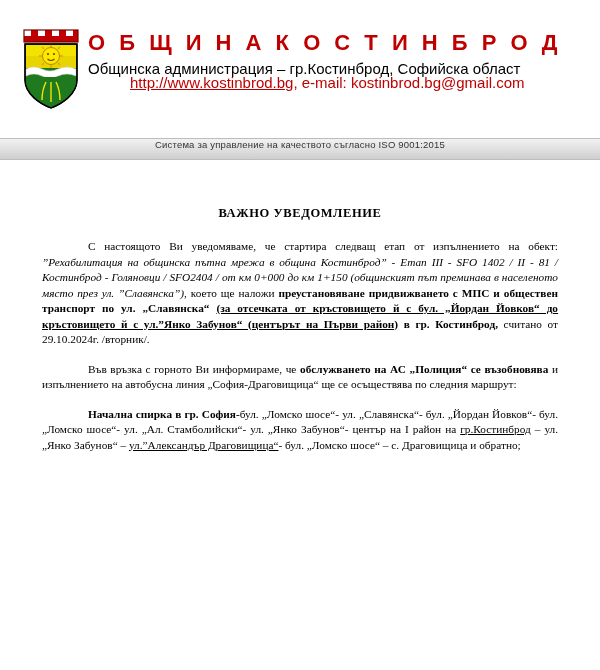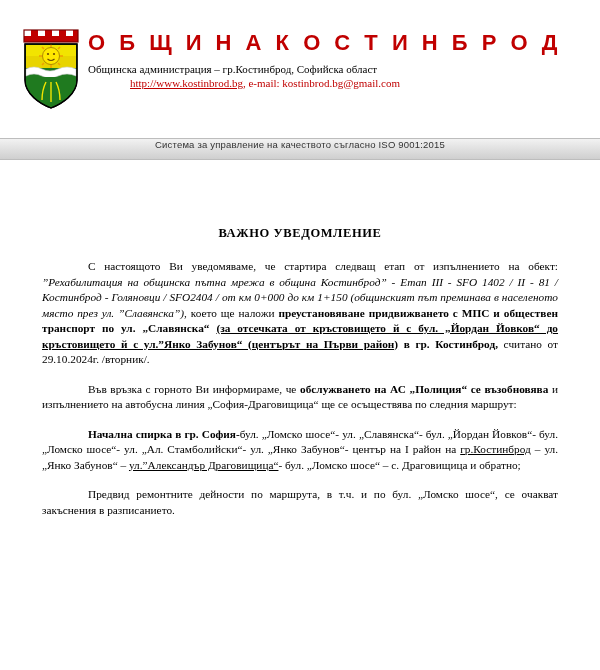--- a/index.html
+++ b/index.html
@@ -49,22 +49,22 @@
     font-size: 22px;
     letter-spacing: 4px;
     color: #c00000;
     white-space: nowrap;
   }
 
   .admin-lines {
     position: absolute;
     left: 88px;
     top: 62px;
-    font-family: Liberation Serif, serif;
-    font-size: 11px;
+    font-family: Liberation Sans, sans-serif;
+    font-size: 15px;
     line-height: 14px;
     color: #000000;
   }
   .admin-lines .weblink {
     color: #c00000;
     margin-left: 42px;
   }
   .admin-lines .weblink a {
     color: #c00000;
     text-decoration: underline;
@@ -85,21 +85,20 @@
     font-family: "Liberation Sans", sans-serif;
     font-size: 9.5px;
     color: #333333;
     letter-spacing: 0.2px;
   }
 
   
   .doc-body {
     padding: 46px 42px 0 42px;
     box-sizing: border-box;
-    margin-top: 20px;
   }
 
   .doc-title {
     text-align: center;
     font-family: "Liberation Serif", serif;
     font-weight: bold;
     font-size: 12.5px;
     letter-spacing: 0.6px;
     margin-bottom: 18px;
   }
@@ -202,18 +201,15 @@
       <span>и изпълнението на автобусна линия „София-Драговищица“ ще се осъществява по следния маршрут:</span>
     </p>
 
     <p class="para">
       <b><span>Начална спирка в гр. София-</span></b><span>бул. „Ломско шосе“- ул. „Славянска“- бул. „Йордан Йовков“- бул. „Ломско шосе“- ул. „Ал. Стамболийски“- ул. „Янко Забунов“- център на I район на</span>
       <u><span>гр.Костинброд</span></u>
       <span>– ул. „Янко Забунов“ –</span>
       <u><span>ул.”Александър Драговищица“</span></u><span>- бул. „Ломско шосе“ – с. Драговищица и обратно;</span>
     </p>
 
-    <p class="para">
-      <span>Предвид ремонтните дейности по маршрута, в т.ч. и по бул. „Ломско шосе“, се очакват закъснения в разписанието.</span>
-    </p>
 
   </div>
 </div>
 
 </body></html>

